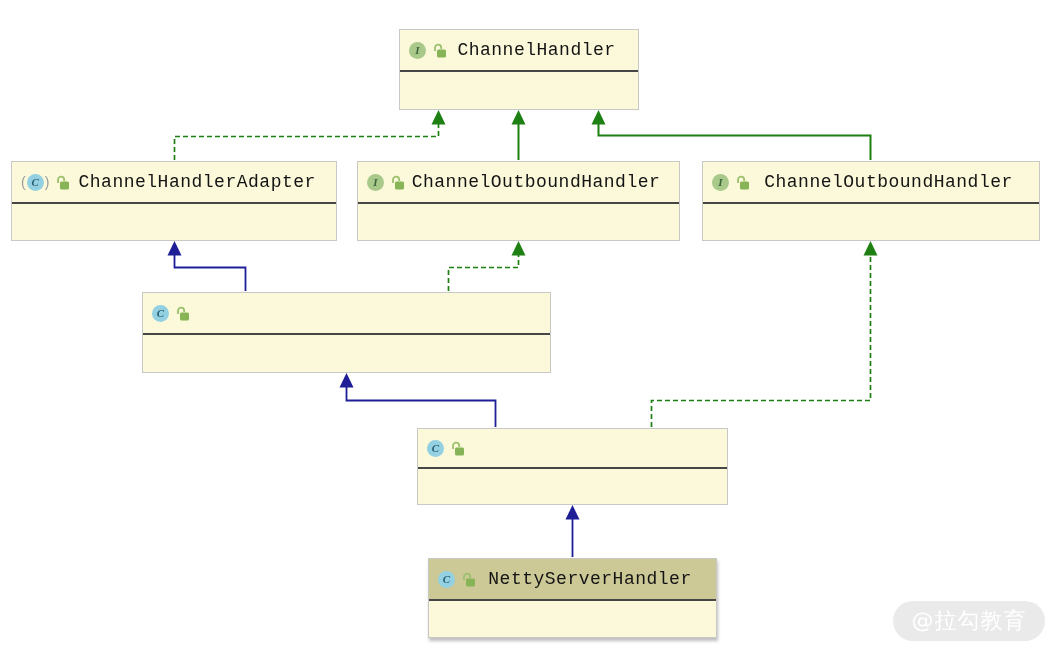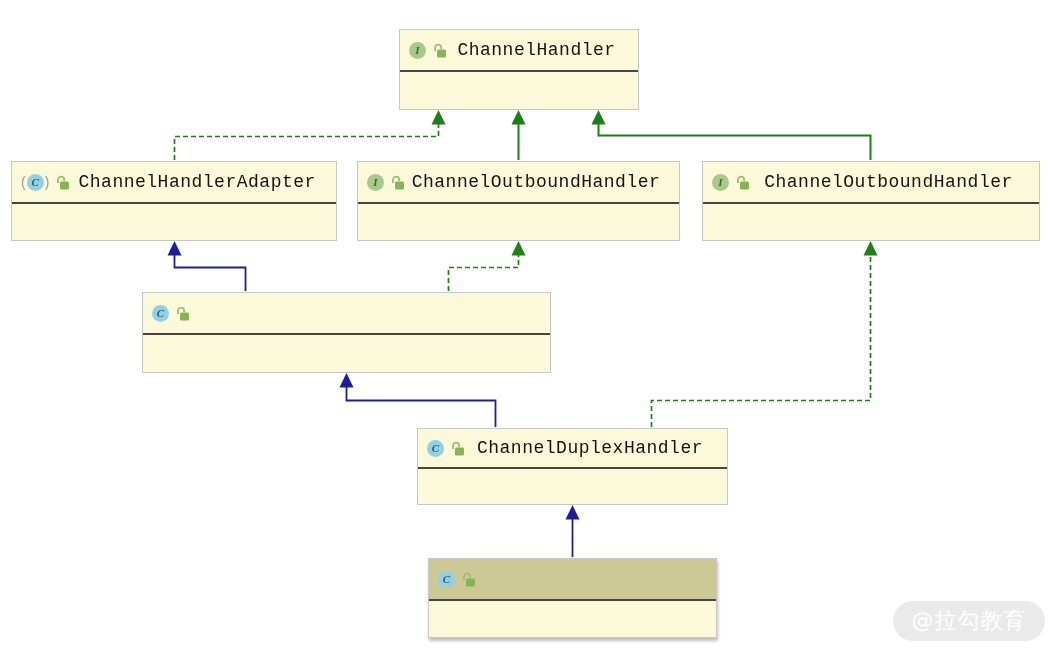--- a/index.html
+++ b/index.html
@@ -173,38 +173,38 @@
         <span class="type-icon class">
             <i>C</i>
           </span>
       </span>
       <span class="lock-icon">
         <svg width="15" height="15" viewBox="0 0 15 15">
             <path d="M3 8 V4.8 a3.1 3.1 0 0 1 6.2 0 V6" fill="none" stroke="#9cc06e" stroke-width="1.8"></path>
             <rect x="5" y="6.5" width="9" height="8" rx="1.5" fill="#86b457"></rect>
           </svg>
       </span>
-      <span class="node-label">ChannelDuplexHandler</span>
     </div>
     <div class="node-body"></div>
   </div>
 
   <div class="node selected" style="left:428px;top:558px;width:289px;height:80px;">
     <div class="node-header">
       <span class="icon-wrap">
         <span class="type-icon class">
             <i>C</i>
           </span>
       </span>
       <span class="lock-icon">
         <svg width="15" height="15" viewBox="0 0 15 15">
             <path d="M3 8 V4.8 a3.1 3.1 0 0 1 6.2 0 V6" fill="none" stroke="#9cc06e" stroke-width="1.8"></path>
             <rect x="5" y="6.5" width="9" height="8" rx="1.5" fill="#86b457"></rect>
           </svg>
       </span>
+      <span class="node-label">NettyServerHandler</span>
     </div>
     <div class="node-body"></div>
   </div>
 
   <div class="watermark">
     <span>@拉勾教育</span>
   </div>
 
 </div>
 

